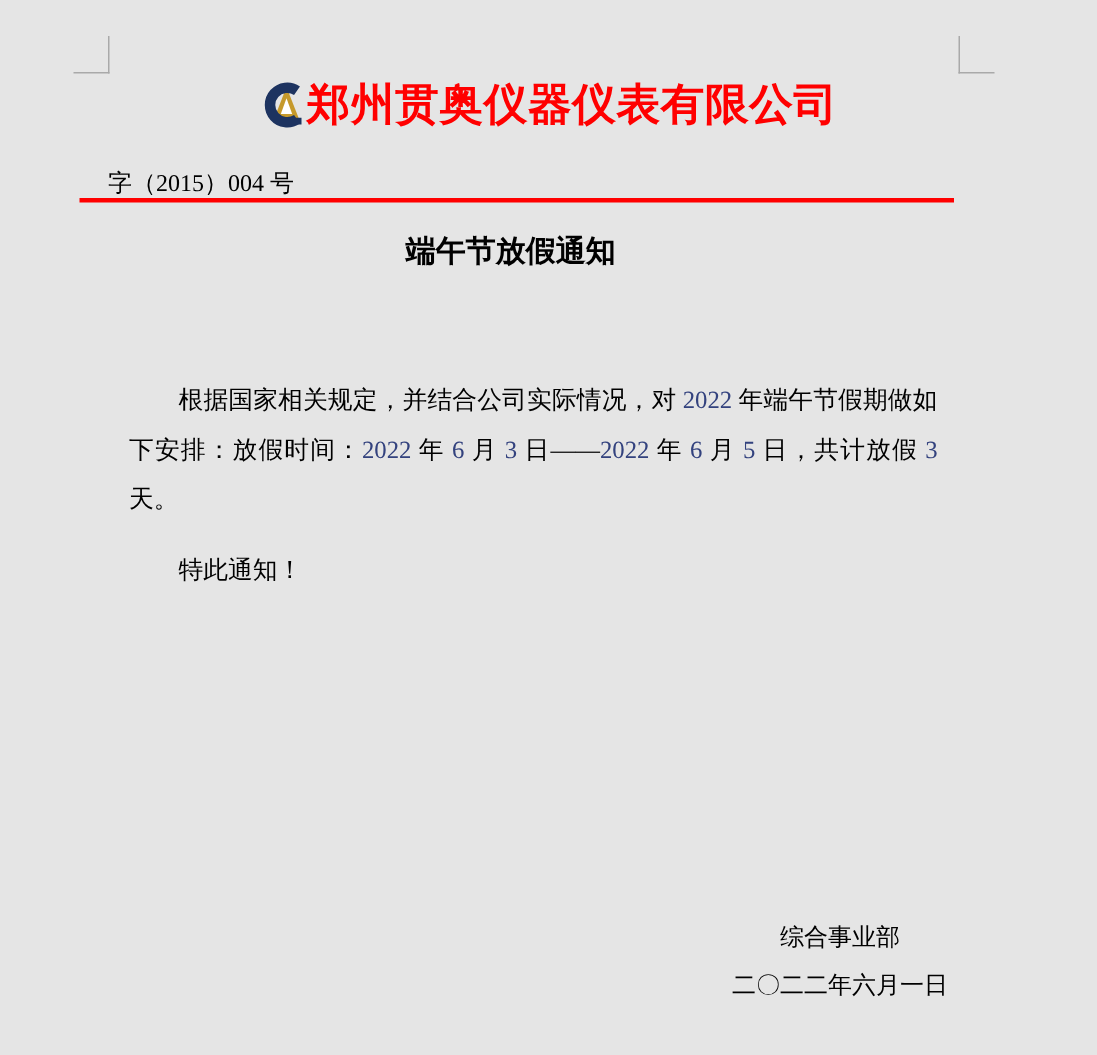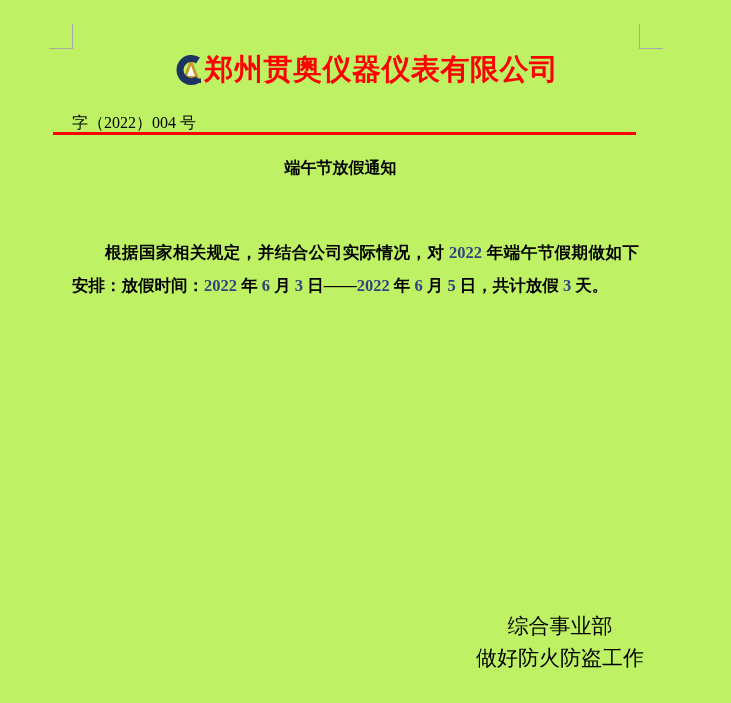--- a/index.html
+++ b/index.html
@@ -4,21 +4,21 @@
 <style>
   html, body {
     margin: 0;
     padding: 0;
     background: #ffffff;
   }
   .page {
     position: relative;
     width: 731px;
     height: 703px;
-    background: #bef264;
+    background: #e5e5e5;
     overflow: hidden;
     font-family: "Liberation Serif", "DejaVu Serif", serif;
     color: #000000;
   }
 
   
   .crop-mark {
     position: absolute;
     top: 24px;
     width: 23px;
@@ -76,53 +76,52 @@
     height: 3px;
   }
 
   
   .doc-title {
     position: absolute;
     top: 154px;
     left: 0;
     width: 681px;
     text-align: center;
-    font-size: 16px;
+    font-size: 20px;
     font-weight: bold;
     line-height: 28px;
   }
 
   
   .doc-body {
     position: absolute;
     top: 236px;
     left: 72px;
     width: 567px;
     font-size: 16.5px;
     line-height: 33px;
     text-align: justify;
   }
   .doc-body p {
-    margin: 0;
+    margin: 14px;
     padding: 0;
     text-indent: 2em;
-    font-weight: bold;
   }
   .doc-body .digits {
     color: #33427e;
   }
 
   
   .signature {
     position: absolute;
     top: 610px;
     left: 470px;
     width: 180px;
     text-align: center;
-    font-size: 21px;
+    font-size: 16px;
     line-height: 32px;
   }
   .signature div {
     white-space: nowrap;
   }
 </style>
 </head>
 <body>
 
 <div class="page">
@@ -136,33 +135,34 @@
       <polygon points="9,30 18,7 27,30" fill="#c5992b"></polygon>
       <polygon points="14.2,25 18,14.5 21.8,25" fill="#ffffff"></polygon>
 
       <path d="M 25 9.5 A 11.5 11.5 0 1 0 25 28.5" fill="none" stroke="#1d3360" stroke-width="7"></path>
 
       <rect x="19" y="27.5" width="9" height="4.5" fill="#1d3360"></rect>
     </svg>
     <span class="company-name" style="color: rgb(255, 0, 0);">郑州贯奥仪器仪表有限公司</span>
   </div>
 
-  <div class="doc-number">字（2022）004 号</div>
+  <div class="doc-number">字（2015）004 号</div>
 
   <div class="red-rule" style="background: rgb(255, 0, 0);"></div>
 
   <div class="doc-title">端午节放假通知</div>
 
   <div class="doc-body">
 
       <p>根据国家相关规定，并结合公司实际情况，对 <span class="digits">2022</span> 年端午节假期做如下安排：放假时间：<span class="digits">2022</span> 年 <span class="digits">6</span> 月 <span class="digits">3</span> 日——<span class="digits">2022</span> 年 <span class="digits">6</span> 月 <span class="digits">5</span> 日，共计放假 <span class="digits">3</span> 天。</p>
 
 
 
 
+      <p>特此通知！</p>
     </div>
 
   <div class="signature">
     <div>综合事业部</div>
-    <div>做好防火防盗工作</div>
+    <div>二〇二二年六月一日</div>
   </div>
 
 </div>
 
 </body></html>

